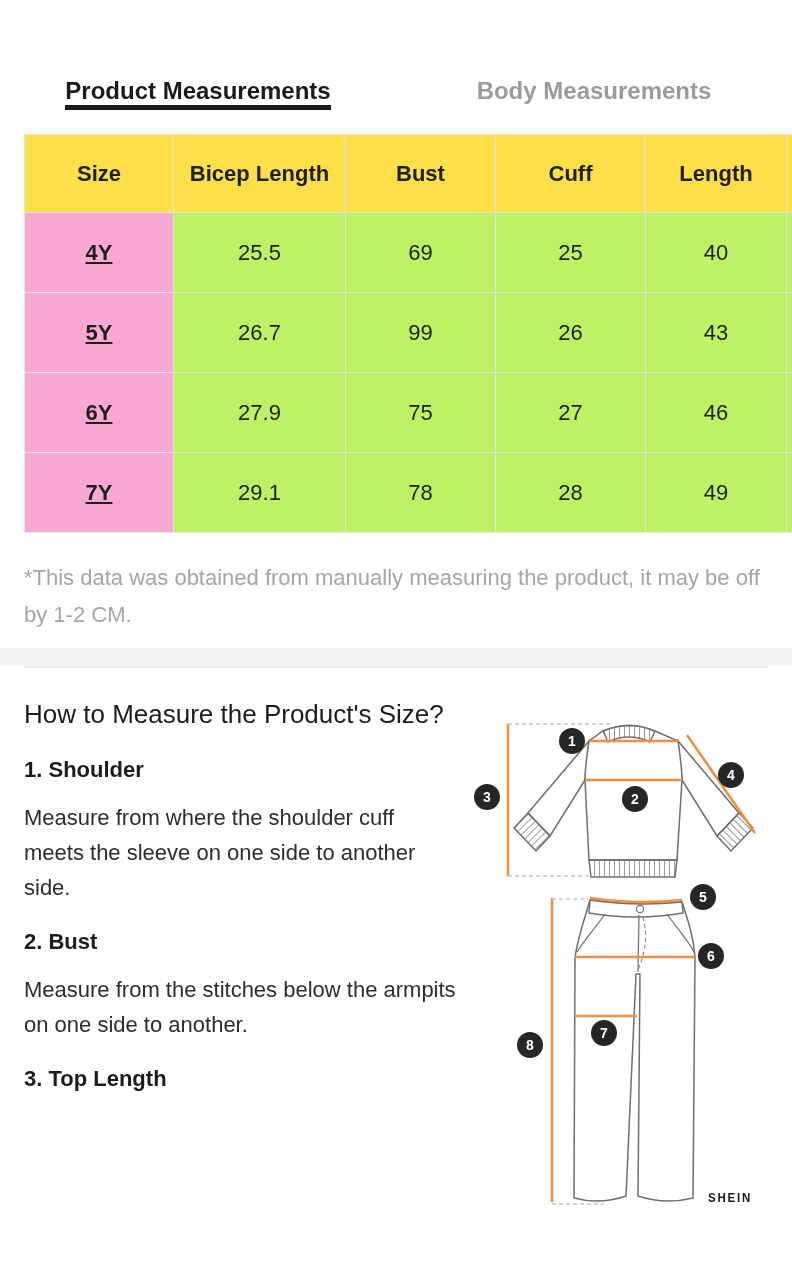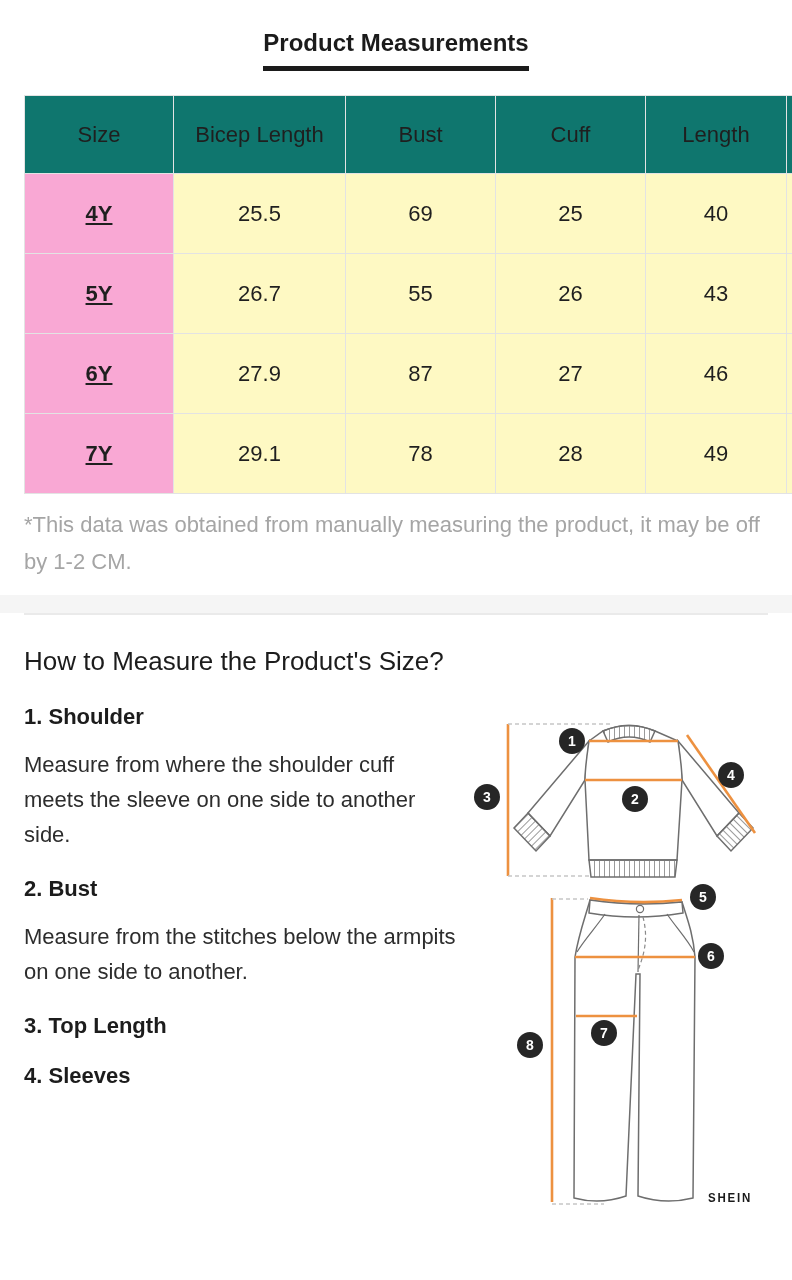--- a/index.html
+++ b/index.html
@@ -8,43 +8,43 @@
     width:792px; height:1280px; overflow:hidden; position:relative;
     font-family:"Liberation Sans", sans-serif; color:#1f1f1f;
   }
   .page { position:relative; width:792px; height:1280px; background:#fff; }
 
   
   .tabs { display:flex; padding-top:29px; }
   .tab-half { flex:1; display:flex; justify-content:center; }
   .tab-label {
     font-size:24px; font-weight:700; line-height:28px;
-    padding-bottom:9px; cursor:pointer; white-space:nowrap;
+    cursor:pointer; white-space:nowrap;margin-top:48px;
   }
   .tab-label.active { color:#1b1b1b; border-bottom:5px solid #1b1b1b; }
   .tab-label.inactive { color:#9b9b9b; border-bottom:5px solid transparent; }
 
   
   .table-wrap { margin:24px 0 0 24px; width:768px; overflow:hidden; }
   table.size-table {
     border-collapse:collapse; table-layout:fixed; width:800px;
     font-size:22px;
   }
   table.size-table th, table.size-table td {
     border:1px solid #e3e3e3; text-align:center; vertical-align:middle;
-    color:#1f1f1f; background:#fef9c3;
-  }
-  table.size-table thead th { height:78px; font-weight:400; background:#0f766e; }
+    color:#1f1f1f; background:#bef264;
+  }
+  table.size-table thead th { height:78px; font-weight:700; background:#fde047; }
   table.size-table tbody th { font-weight:700; background:#f9a8d4;text-decoration:underline; }
   table.size-table tbody th, table.size-table tbody td { height:80px; font-weight:400; }
   table.size-table tbody th { font-weight:700; }
 
   
   .disclaimer {
-    margin:12px 23px 0 24px; max-width:745px;
+    margin:26px 23px 0 24px; max-width:745px;
     font-size:22px; line-height:37px; color:#a5a5a5;
   }
 
   
   .band { margin-top:15px; height:18px; background:#f5f5f5; }
   .divider { height:2px; background:#eaeaea; margin:0 24px; }
 
   
   .howto-title {
     margin:29px 0 0 24px; font-size:26px; font-weight:400;
@@ -68,20 +68,23 @@
   }
 </style>
 </head>
 <body>
 
 <div class="page">
 
   <div class="tabs">
     <div class="tab-half">
       <span class="tab-label active">Product Measurements</span>
+    </div>
+    <div class="tab-half">
+      <span class="tab-label inactive">Body Measurements</span>
     </div>
   </div>
 
   <div class="table-wrap">
     <table class="size-table">
       <colgroup>
         <col style="width:149px">
           <col style="width:172px">
           <col style="width:150px">
         <col style="width:150px">
@@ -103,29 +106,29 @@
           <th>4Y</th>
           <td>25.5</td>
           <td>69</td>
           <td>25</td>
           <td>40</td>
           <td></td>
         </tr>
         <tr>
           <th>5Y</th>
           <td>26.7</td>
-          <td>55</td>
+          <td>99</td>
           <td>26</td>
           <td>43</td>
           <td></td>
         </tr>
         <tr>
           <th>6Y</th>
           <td>27.9</td>
-          <td>87</td>
+          <td>75</td>
           <td>27</td>
           <td>46</td>
           <td></td>
         </tr>
         <tr>
           <th>7Y</th>
           <td>29.1</td>
           <td>78</td>
           <td>28</td>
           <td>49</td>
@@ -141,21 +144,20 @@
   <div class="divider"></div>
 
   <h2 class="howto-title">How to Measure the Product's Size?</h2>
 
   <div class="steps">
     <p class="step-title first">1. Shoulder</p>
     <p class="step-desc">Measure from where the shoulder cuff meets the sleeve on one side to another side.</p>
     <p class="step-title">2. Bust</p>
     <p class="step-desc">Measure from the stitches below the armpits on one side to another.</p>
     <p class="step-title">3. Top Length</p>
-    <p class="step-title">4. Sleeves</p>
   </div>
 
   <svg class="sweater-svg" width="330" height="185" viewBox="0 0 330 185" xmlns="http://www.w3.org/2000/svg">
     <defs>
       <pattern id="rib" width="5" height="5" patternUnits="userSpaceOnUse">
         <path d="M2.5,0 V5" stroke="#9a9a9a" stroke-width="1"></path>
       </pattern>
       <pattern id="rib45" width="5" height="5" patternUnits="userSpaceOnUse" patternTransform="rotate(45)">
         <path d="M2.5,0 V5" stroke="#9a9a9a" stroke-width="1"></path>
       </pattern>

